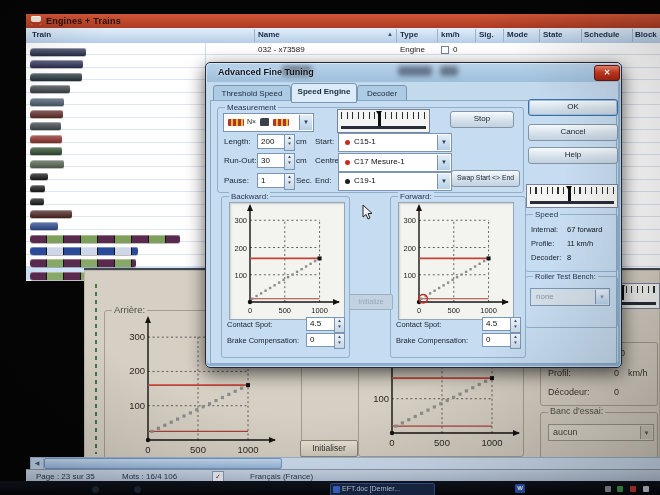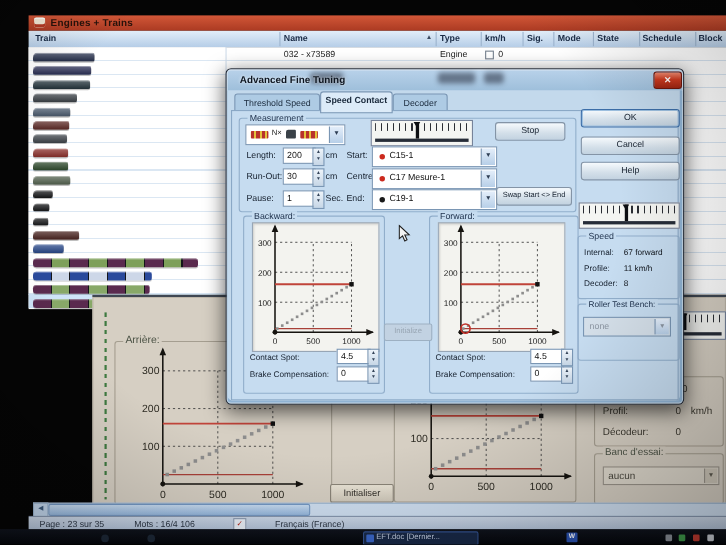--- a/index.html
+++ b/index.html
@@ -271,21 +271,21 @@
 
   <div class="abs dialog"></div>
   <div class="abs smudge" style="left:282px;top:66px;width:30px;"></div>
   <div class="abs smudge" style="left:398px;top:66px;width:34px;"></div>
   <div class="abs smudge" style="left:440px;top:66px;width:18px;"></div>
   <span class="abs dlg-title" style="left: 218px; top: 67px;">Advanced Fine Tuning</span>
   <div class="abs closebtn">✕</div>
   <div class="abs dlg-body"></div>
 
   <div class="abs tab" style="left:213px;top:85px;width:76px;">Threshold Speed</div>
-  <div class="abs tab active" style="left:291px;top:83px;width:64px;">Speed Contact</div>
+  <div class="abs tab active" style="left:291px;top:83px;width:64px;">Speed Engine</div>
   <div class="abs tab" style="left:357px;top:85px;width:48px;">Decoder</div>
   <div class="abs panel"></div>
 
   <div class="abs group" style="left:217px;top:107px;width:305px;height:84px;"></div>
   <span class="abs glabel" style="left:225px;top:103px;">Measurement</span>
 
   <div class="abs combo" style="left:223px;top:113px;width:89px;height:17px;">
     <div style="position:absolute;left:4px;top:5px;width:16px;height:7px;background:repeating-linear-gradient(90deg,#b8322a 0 3px,#e2c23a 3px 5px);border-radius:1px;"></div>
     <span style="position:absolute;left:23px;top:4px;font-size:7px;color:#222;">N×</span>
     <div style="position:absolute;left:36px;top:4px;width:9px;height:8px;background:#3a4148;border-radius:2px 1px 1px 1px;"></div>

